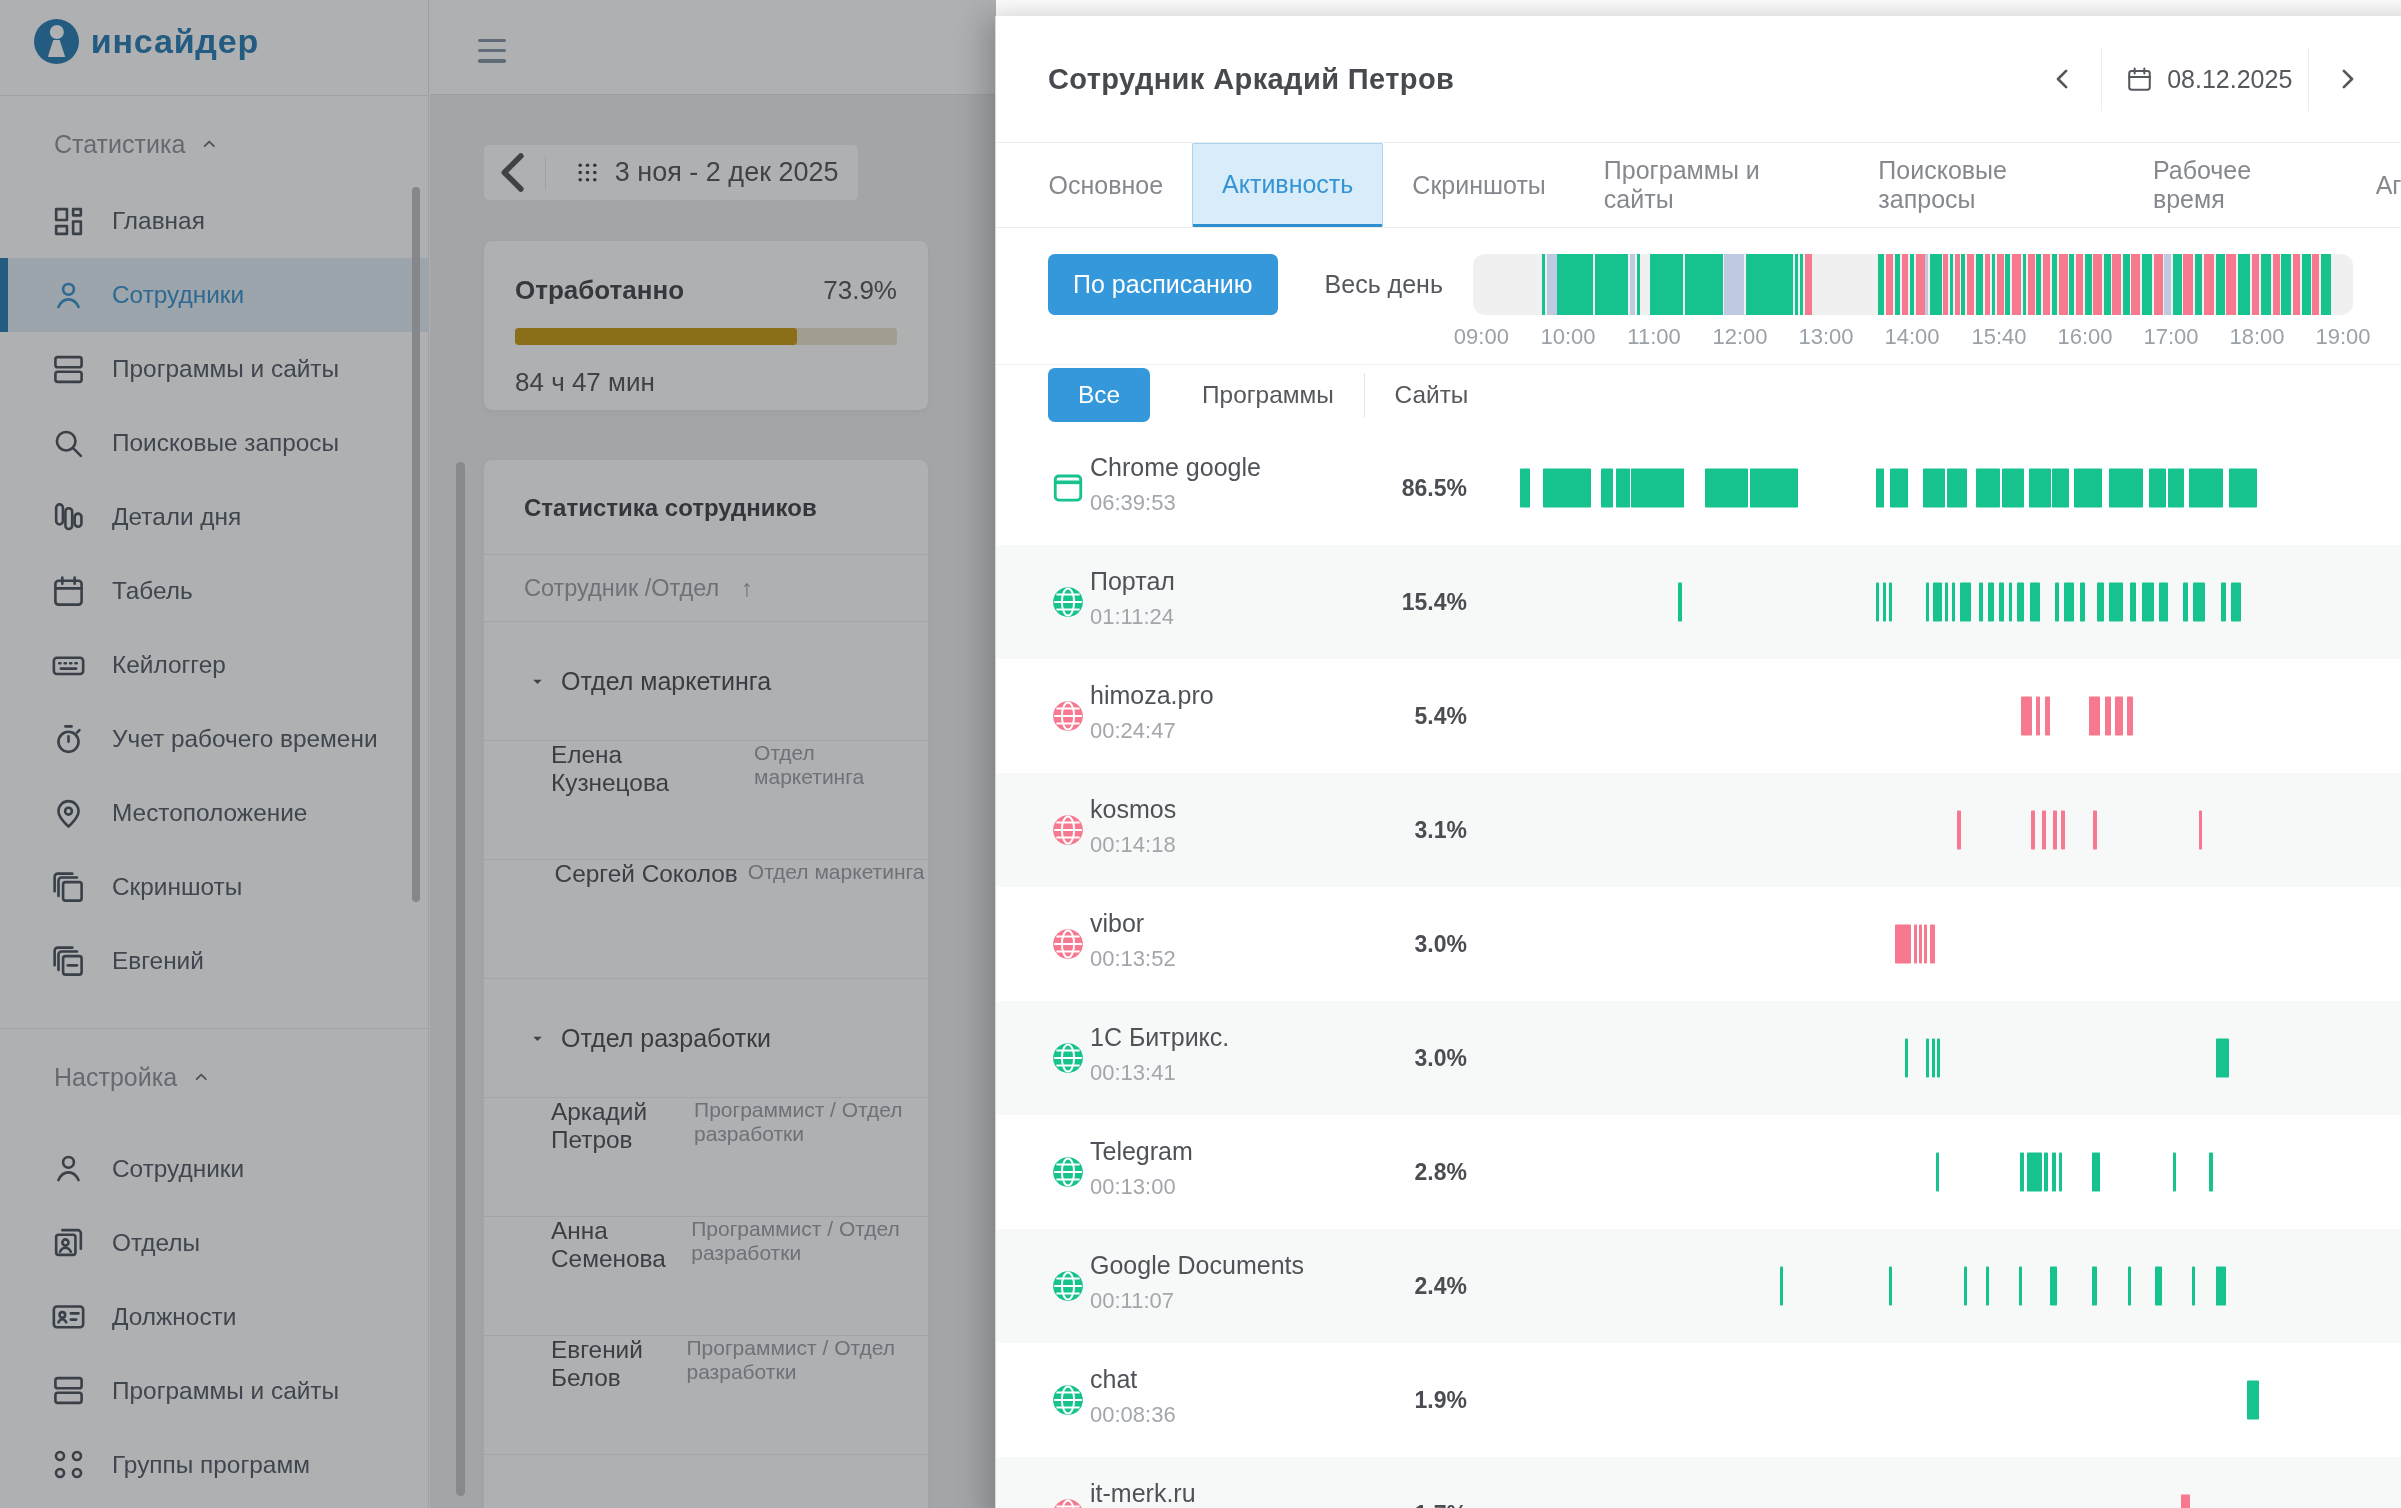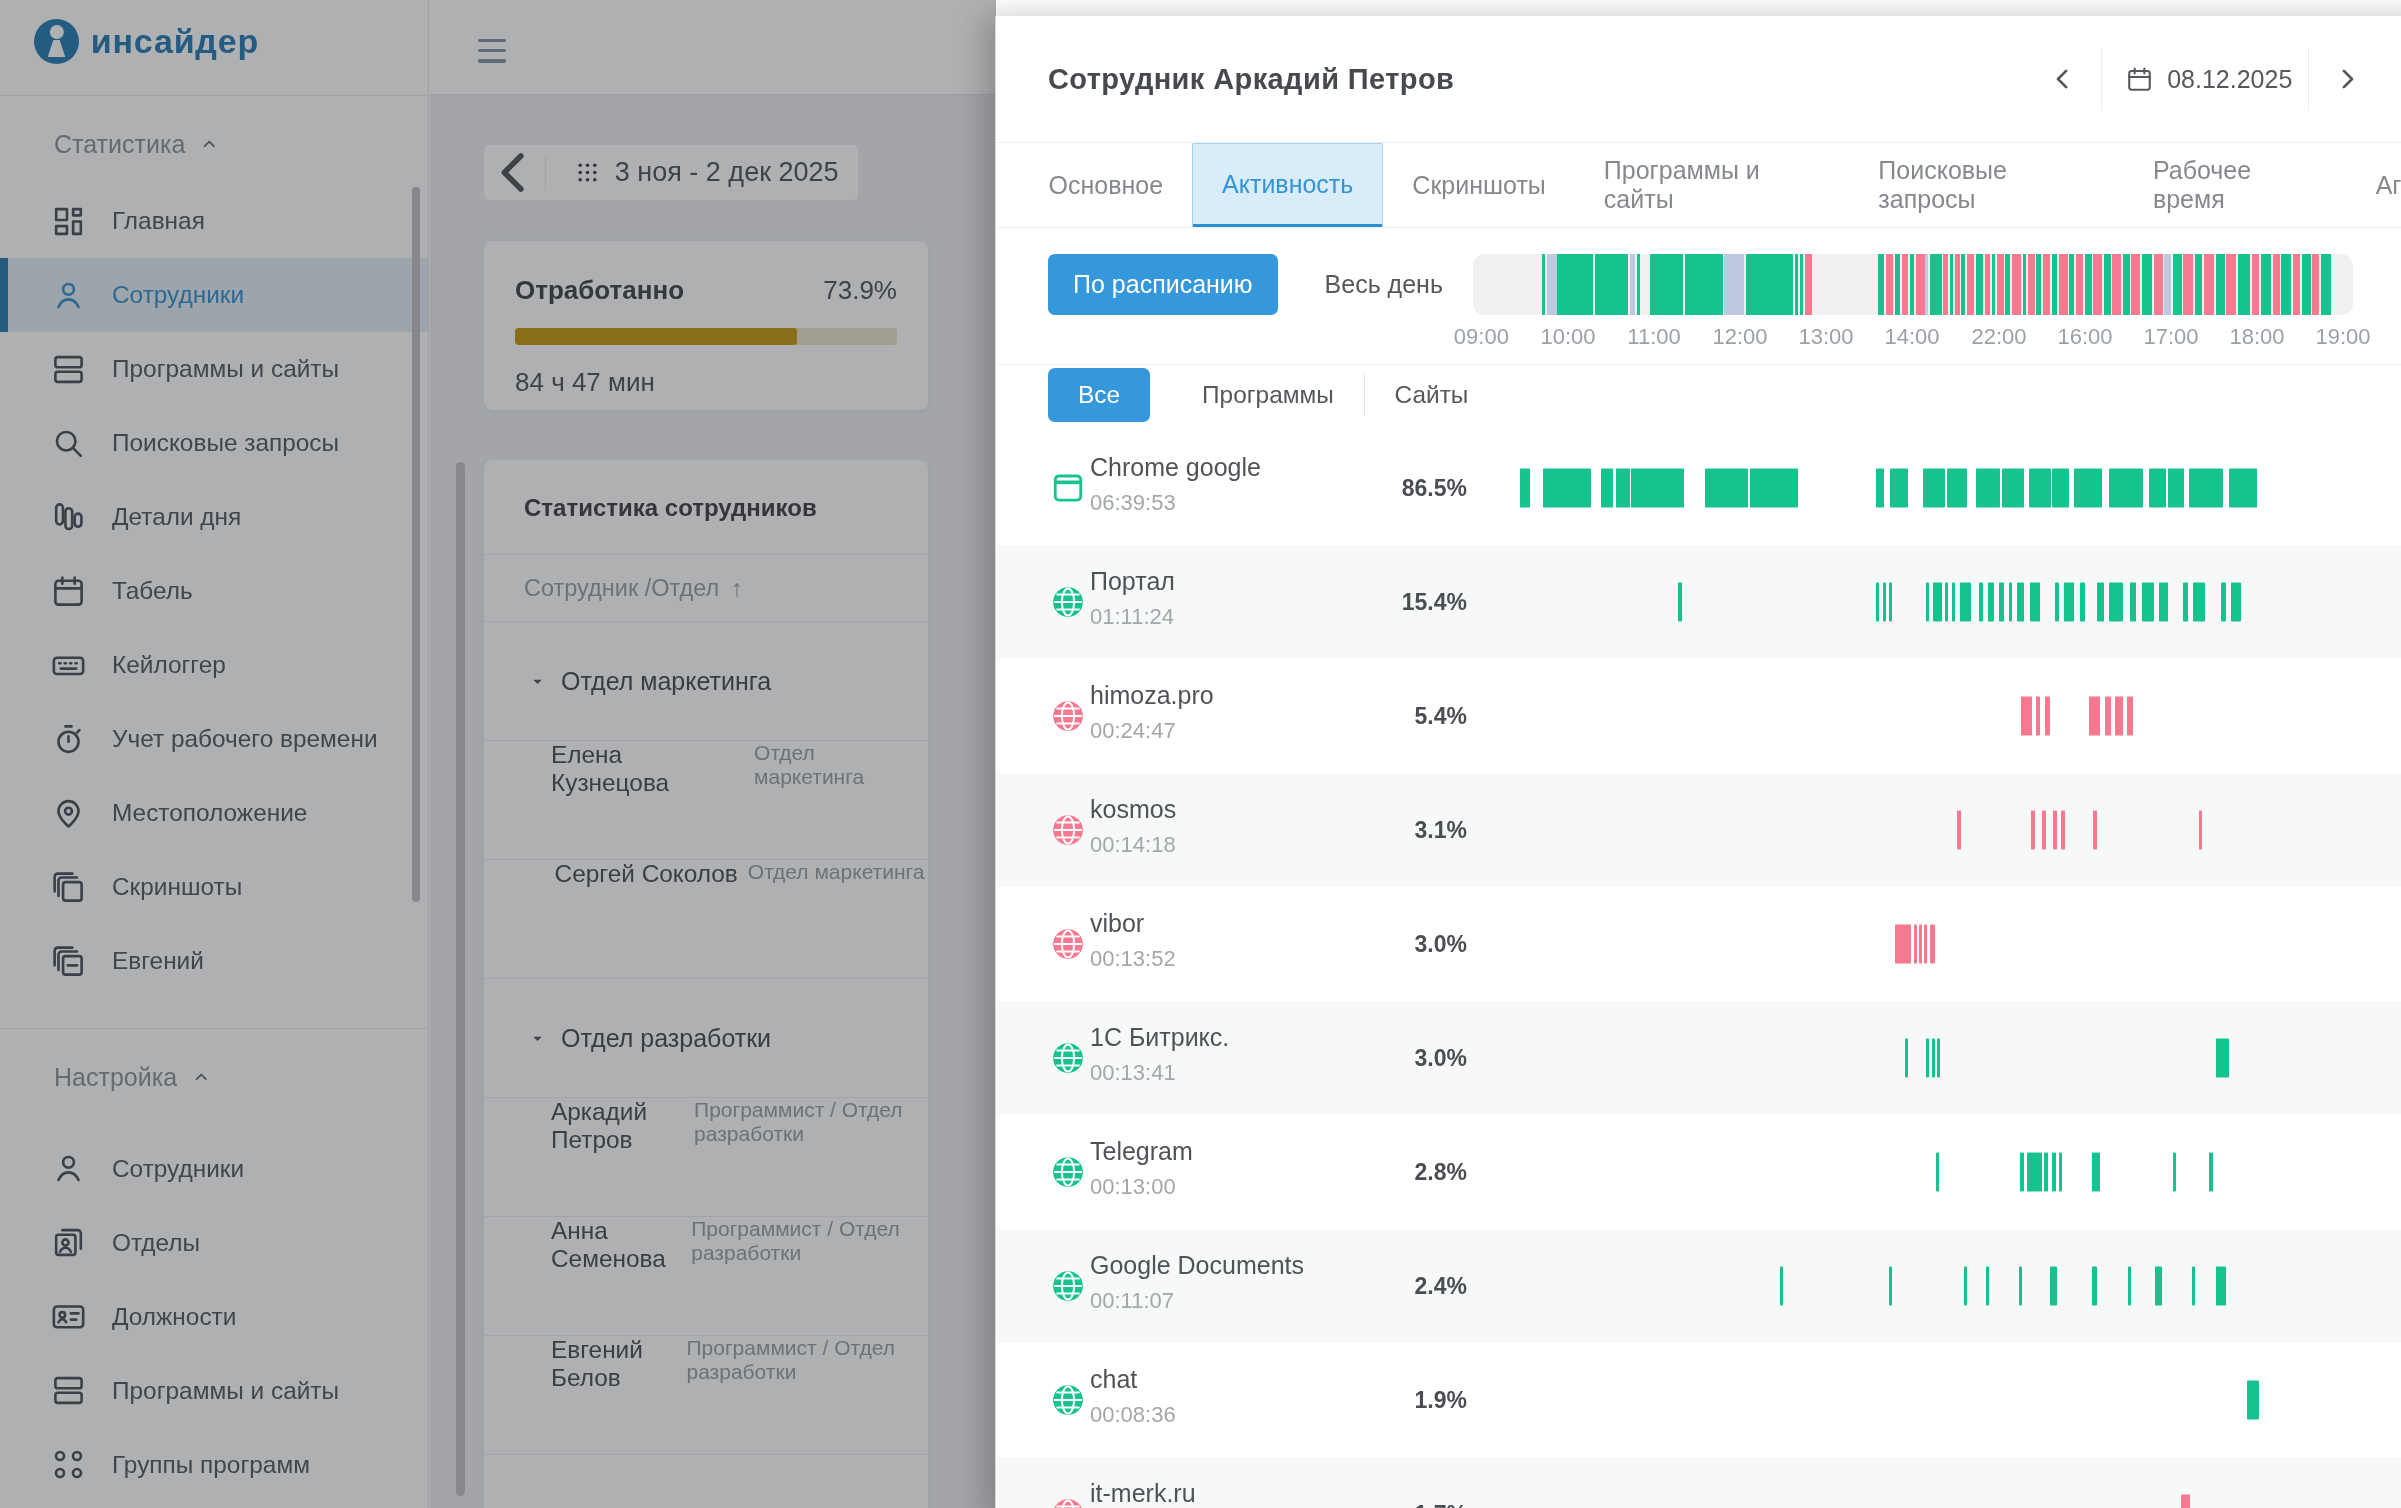--- a/index.html
+++ b/index.html
@@ -42,21 +42,21 @@
   .card{position:absolute;left:54px;width:444px;background:#fff;border-radius:8.4px;box-shadow:0 1.7px 5px rgba(40,50,60,.05);}
   .card.worked{top:241px;height:169px;}
   .wk-row{display:flex;justify-content:space-between;align-items:baseline;padding:34px 31px 0;}
   .wk-label{font-size:26px;font-weight:700;color:#47494d;}
   .wk-pct{font-size:26px;color:#55585c;}
   .wk-bar{margin:22px 31px 0;height:17px;border-radius:3.4px;background:var(--worktrack);overflow:hidden;}
   .wk-fill{height:100%;background:var(--workfill);border-radius:3.4px;}
   .wk-time{padding:22px 31px 0;font-size:26px;color:#55585c;}
   .card.stats{top:460px;height:1059px;overflow:hidden;}
   .st-title{padding:34px 0 32px 40px;font-size:24px;font-weight:600;color:#45474b;}
-  .st-colhead{height:66px;border-top:0.8px solid #ededee;border-bottom:0.8px solid #ededee;display:flex;align-items:center;padding-left:40px;font-size:23.5px;color:#9ba1a8;gap:12px;}
+  .st-colhead{height:66px;border-top:0.8px solid #ededee;border-bottom:0.8px solid #ededee;display:flex;align-items:center;padding-left:40px;font-size:23.5px;color:#9ba1a8;gap:22px;}
   .grp{height:118px;display:flex;align-items:center;padding-left:45px;border-bottom:0.8px solid #ededee;font-size:25px;color:#4c4f54;gap:15px;cursor:pointer;}
   .grp .icn{width:17px;height:17px;color:#55585c;flex:none;}
   .person{height:118px;display:flex;flex-direction:row;justify-content:center;padding-left:67px;border-bottom:0.8px solid #ededee;gap:10px;}
   .p-name{font-size:24.4px;color:#4f5358;}
   .p-sub{font-size:21px;color:#9ba1a8;}
   .mid-scroll{position:absolute;left:26px;top:462px;width:9.2px;height:1034px;background:#c2c4c6;border-radius:5px;}
 
   .dim{position:absolute;left:0;top:0;width:996px;height:100%;background:rgba(20,23,28,.34);z-index:40;}
 
   
@@ -491,21 +491,21 @@
         <i class="seg sd" style="left: 839px; width: 6.9px;"></i>
         <i class="seg sa" style="left: 848px; width: 10.3px;"></i>
       </div>
     <div class="tl-labels" id="tl-labels">
         <span class="tl-lab" style="left: 8.4px;">09:00</span>
         <span class="tl-lab" style="left: 95px;">10:00</span>
         <span class="tl-lab" style="left: 181px;">11:00</span>
         <span class="tl-lab" style="left: 267px;">12:00</span>
         <span class="tl-lab" style="left: 353px;">13:00</span>
         <span class="tl-lab" style="left: 439px;">14:00</span>
-        <span class="tl-lab" style="left: 526px;">22:00</span>
+        <span class="tl-lab" style="left: 526px;">15:40</span>
         <span class="tl-lab" style="left: 612px;">16:00</span>
         <span class="tl-lab" style="left: 698px;">17:00</span>
         <span class="tl-lab" style="left: 784px;">18:00</span>
         <span class="tl-lab" style="left: 870px;">19:00</span>
       </div>
     <div class="sec-div"></div>
     <div class="filterbar" id="filters">
         <div class="filter active">Все</div>
         <div class="filter">Программы</div>
         <span class="f-sep"></span>

